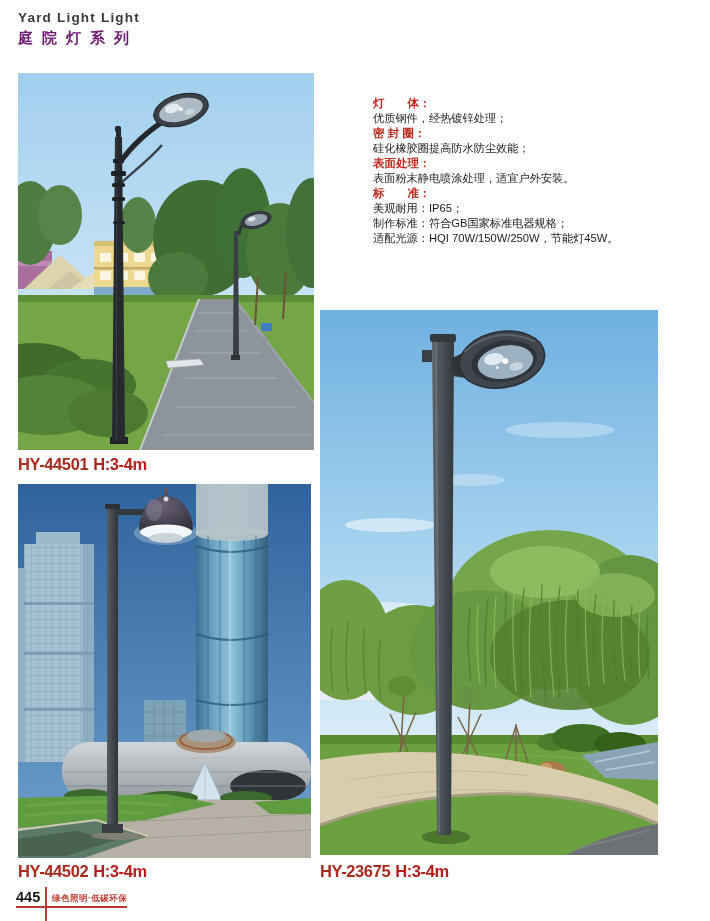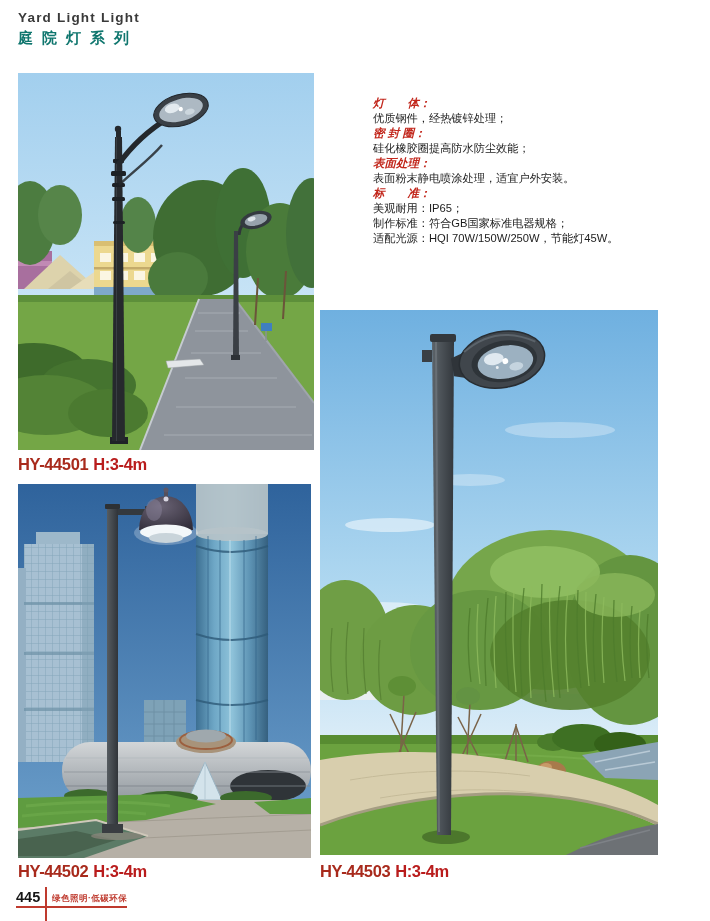--- a/index.html
+++ b/index.html
@@ -4,30 +4,30 @@
 <style>
   html,body{margin:0;padding:0;background:#e8e8e8;}
   .page{
     position:relative;width:710px;height:921px;margin:0 auto;
     background:#ffffff;overflow:hidden;
     font-family:"Liberation Sans","DejaVu Sans",sans-serif;
   }
   
   .hdr{position:absolute;left:18px;top:10px;}
   .hdr .en{font-size:13.5px;font-weight:bold;color:var(--title_gray);letter-spacing:1.2px;}
-  .hdr .zh{font-size:15px;font-weight:bold;color:#0f766e;letter-spacing:9px;margin-top:4px;}
+  .hdr .zh{font-size:15px;font-weight:bold;color:#701a75;letter-spacing:9px;margin-top:4px;}
   
   .photo{position:absolute;overflow:hidden;}
   .photo svg{display:block;}
   #photo1{left:18px;top:73px;width:296px;height:377px;}
   #photo2{left:18px;top:484px;width:293px;height:374px;}
   #photo3{left:320px;top:310px;width:338px;height:545px;}
   
   .specs{position:absolute;left:373px;top:96px;width:325px;}
-  .spec-heading{font-size:11.5px;line-height:15px;font-weight:bold;color:var(--heading_red);white-space:pre;font-style:italic;}
+  .spec-heading{font-size:11.5px;line-height:15px;font-weight:bold;color:var(--heading_red);white-space:pre;}
   .spec-line{font-size:11.2px;line-height:15px;color:var(--text_dark);white-space:pre;}
   
   .plabel{position:absolute;font-size:16.5px;font-weight:bold;letter-spacing:-0.4px;line-height:20px;white-space:nowrap;}
   .plabel .model{color:var(--model_red);}
   .plabel .hspec{color:#b91c1c;margin-left:5px;}
   #label1{left:18px;top:454px;}
   #label2{left:18px;top:861px;}
   #label3{left:320px;top:861px;}
   
   .pagenum{position:absolute;left:16px;top:889px;font-size:14.5px;font-weight:bold;color:#161616;}
@@ -431,21 +431,21 @@
     </svg>
   </div>
 
   <div class="plabel" id="label1">
     <span class="model">HY-44501</span><span class="hspec">H:3-4m</span>
   </div>
   <div class="plabel" id="label2">
     <span class="model">HY-44502</span><span class="hspec">H:3-4m</span>
   </div>
   <div class="plabel" id="label3">
-    <span class="model">HY-44503</span><span class="hspec">H:3-4m</span>
+    <span class="model">HY-23675</span><span class="hspec">H:3-4m</span>
   </div>
 
   <div class="pagenum">445</div>
   <div class="f-vline"></div>
   <div class="slogan">绿色照明·低碳环保</div>
   <div class="f-hline"></div>
 
 </div>
 
 </body></html>

